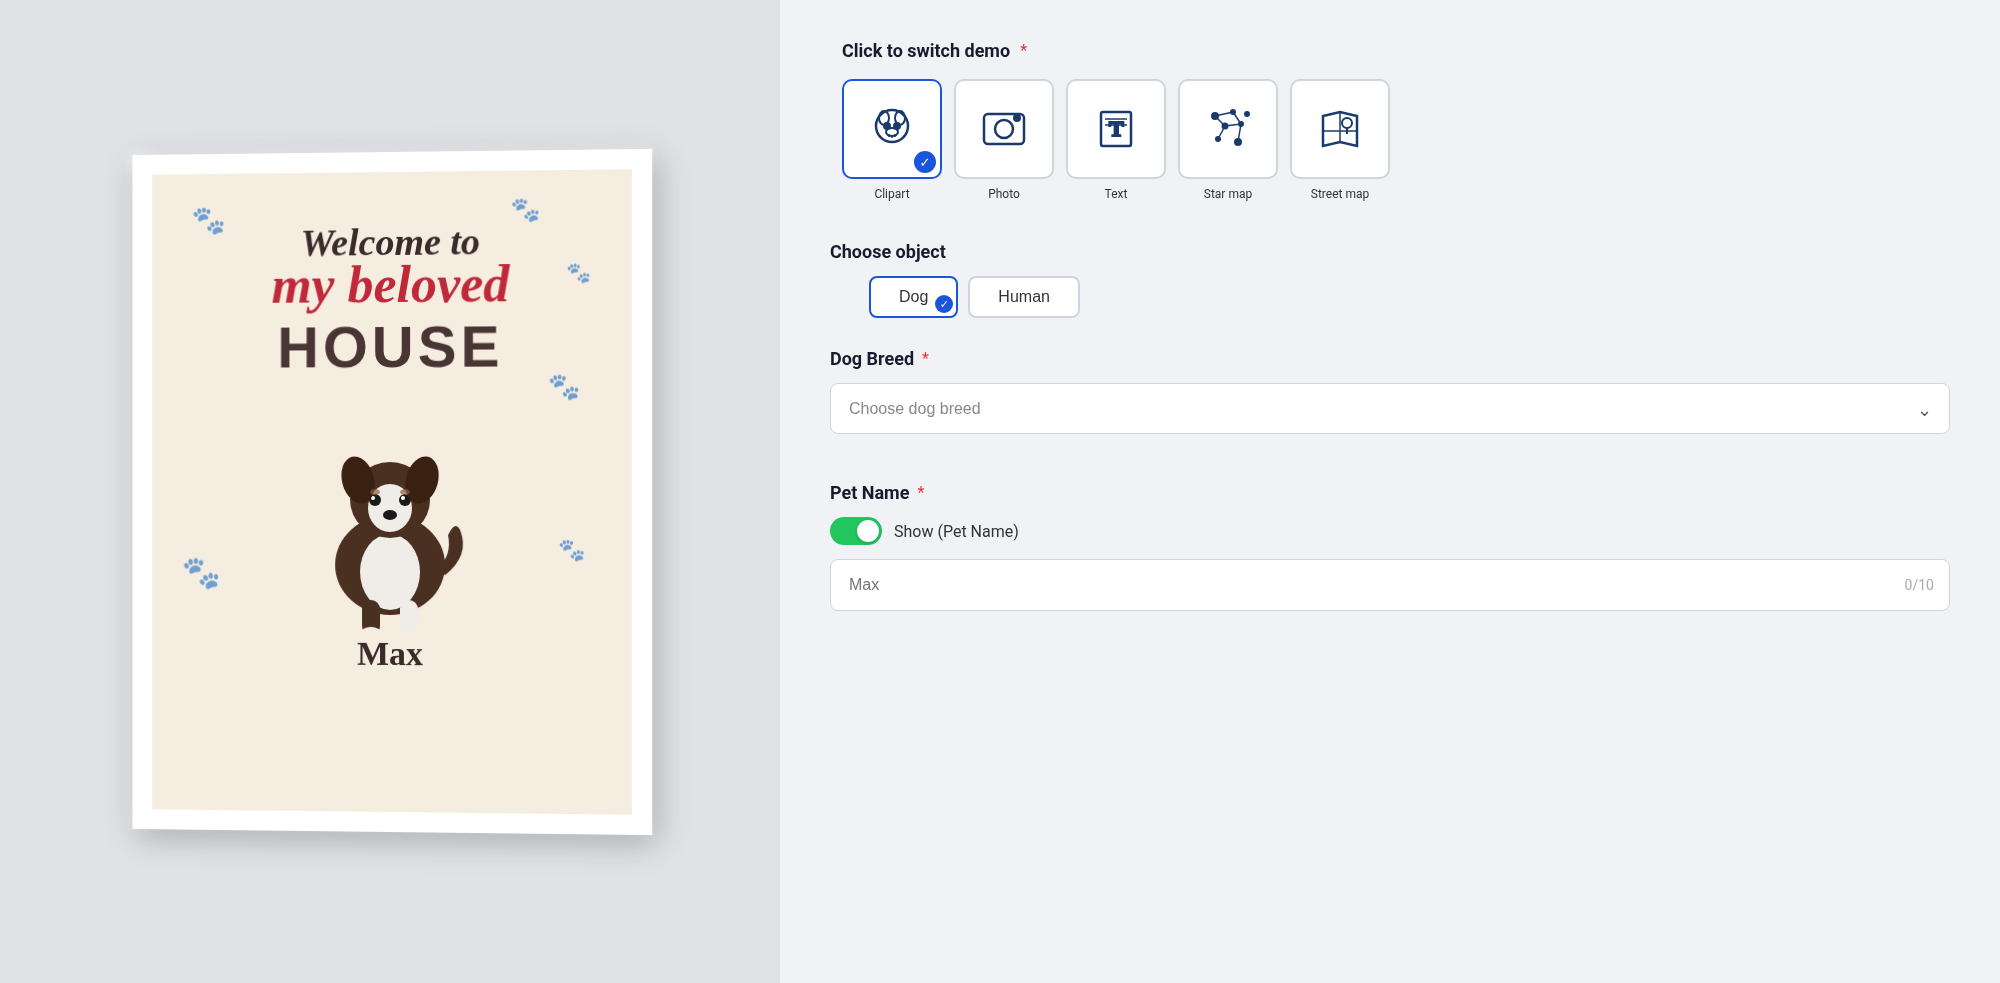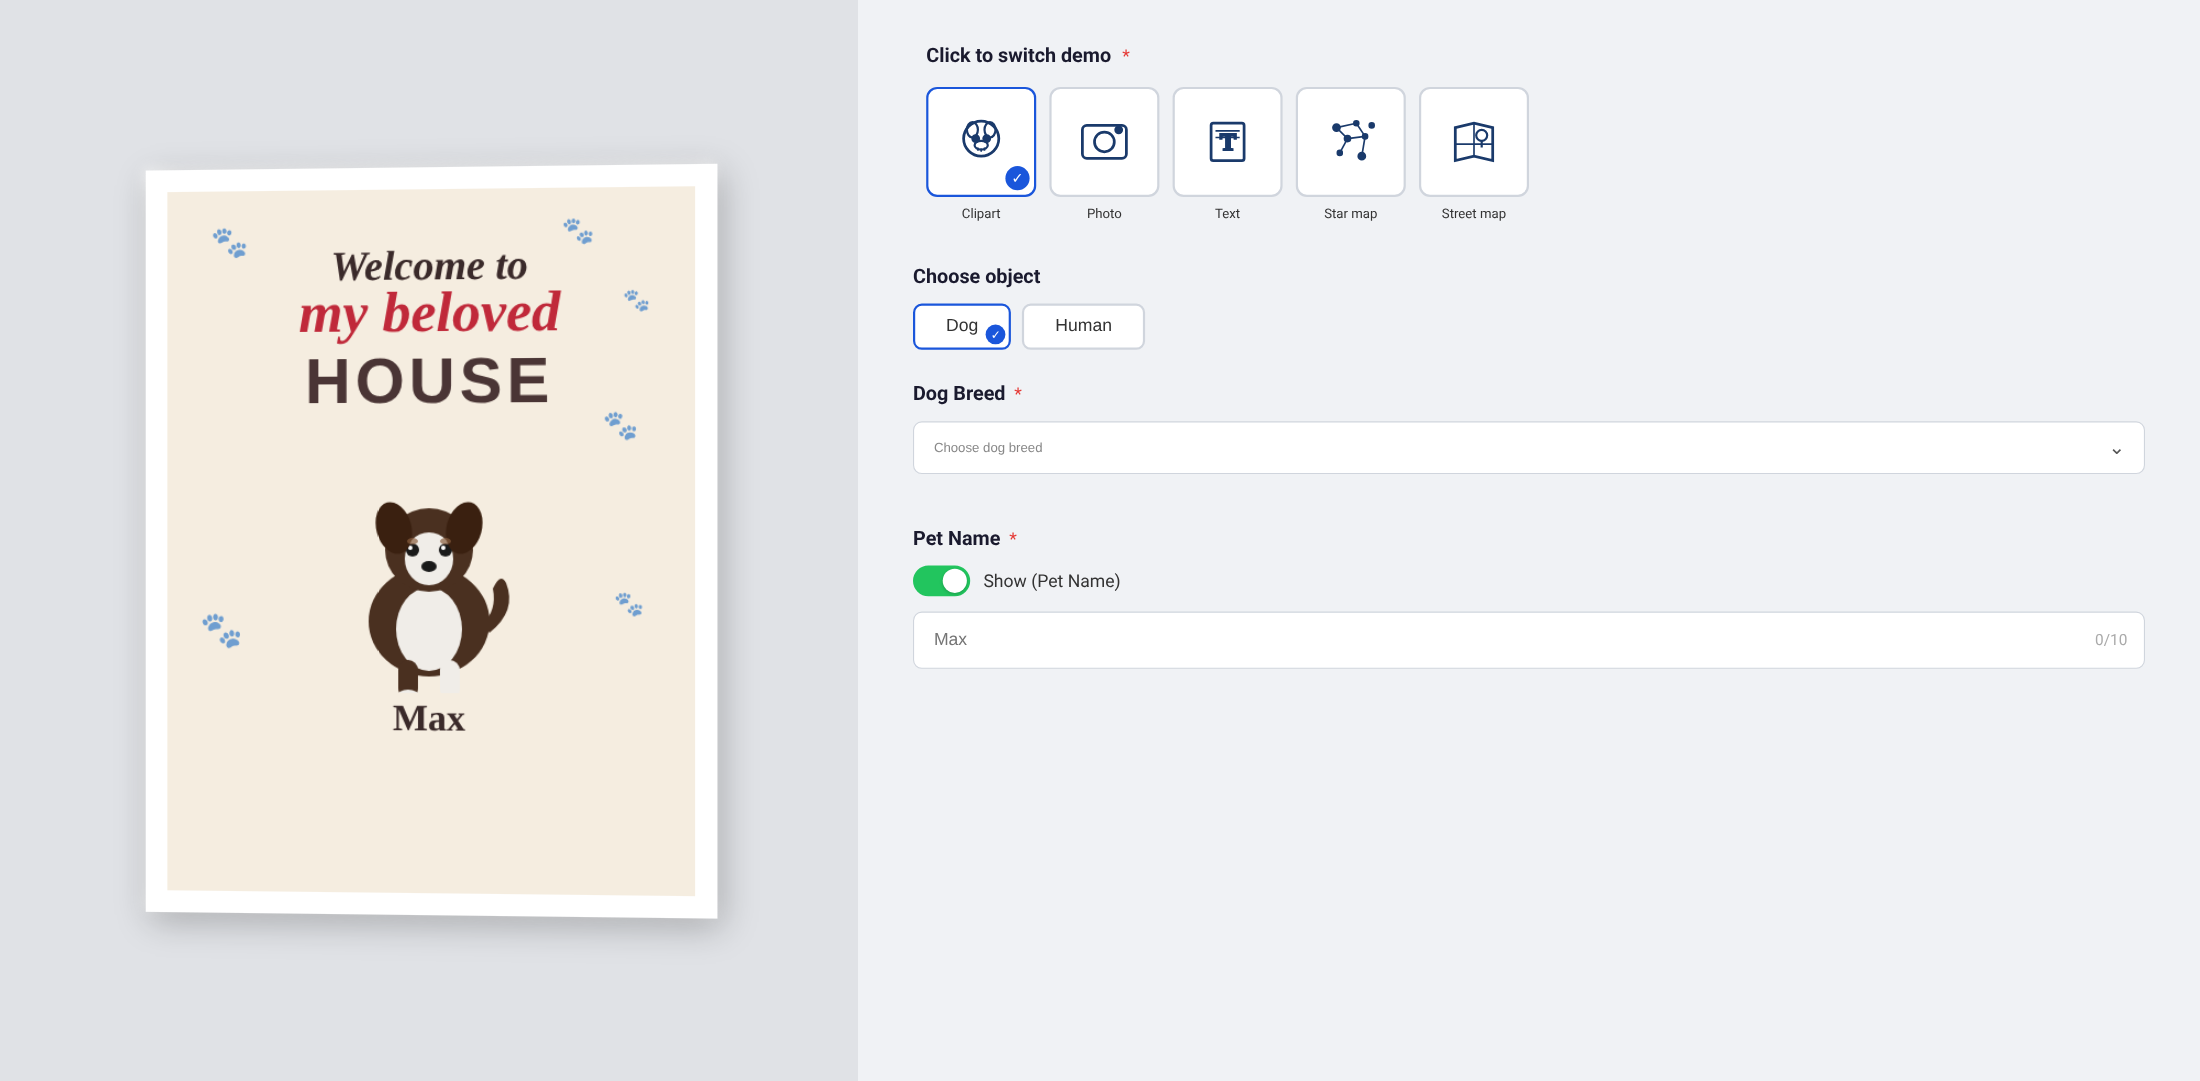--- a/index.html
+++ b/index.html
@@ -192,20 +192,21 @@
 
     
     .object-section {
       margin-bottom: 30px;
     }
 
     .object-buttons {
       display: flex;
       gap: 10px;
       margin-top: 14px;
+      margin-left: 39px;
     }
 
     .obj-btn {
       padding: 10px 28px;
       border: 2px solid #d0d5dd;
       border-radius: 8px;
       background: white;
       font-size: 16px;
       cursor: pointer;
       color: #333;
@@ -242,21 +243,21 @@
       position: relative;
       margin-top: 14px;
     }
 
     .select-wrapper select {
       width: 100%;
       padding: 16px 18px;
       border: 1.5px solid #d0d5dd;
       border-radius: 8px;
       background: white;
-      font-size: 12px;
+      font-size: 16px;
       color: #888;
       appearance: none;
       cursor: pointer;
     }
 
     .select-chevron {
       position: absolute;
       right: 18px;
       top: 50%;
       transform: translateY(-50%);

